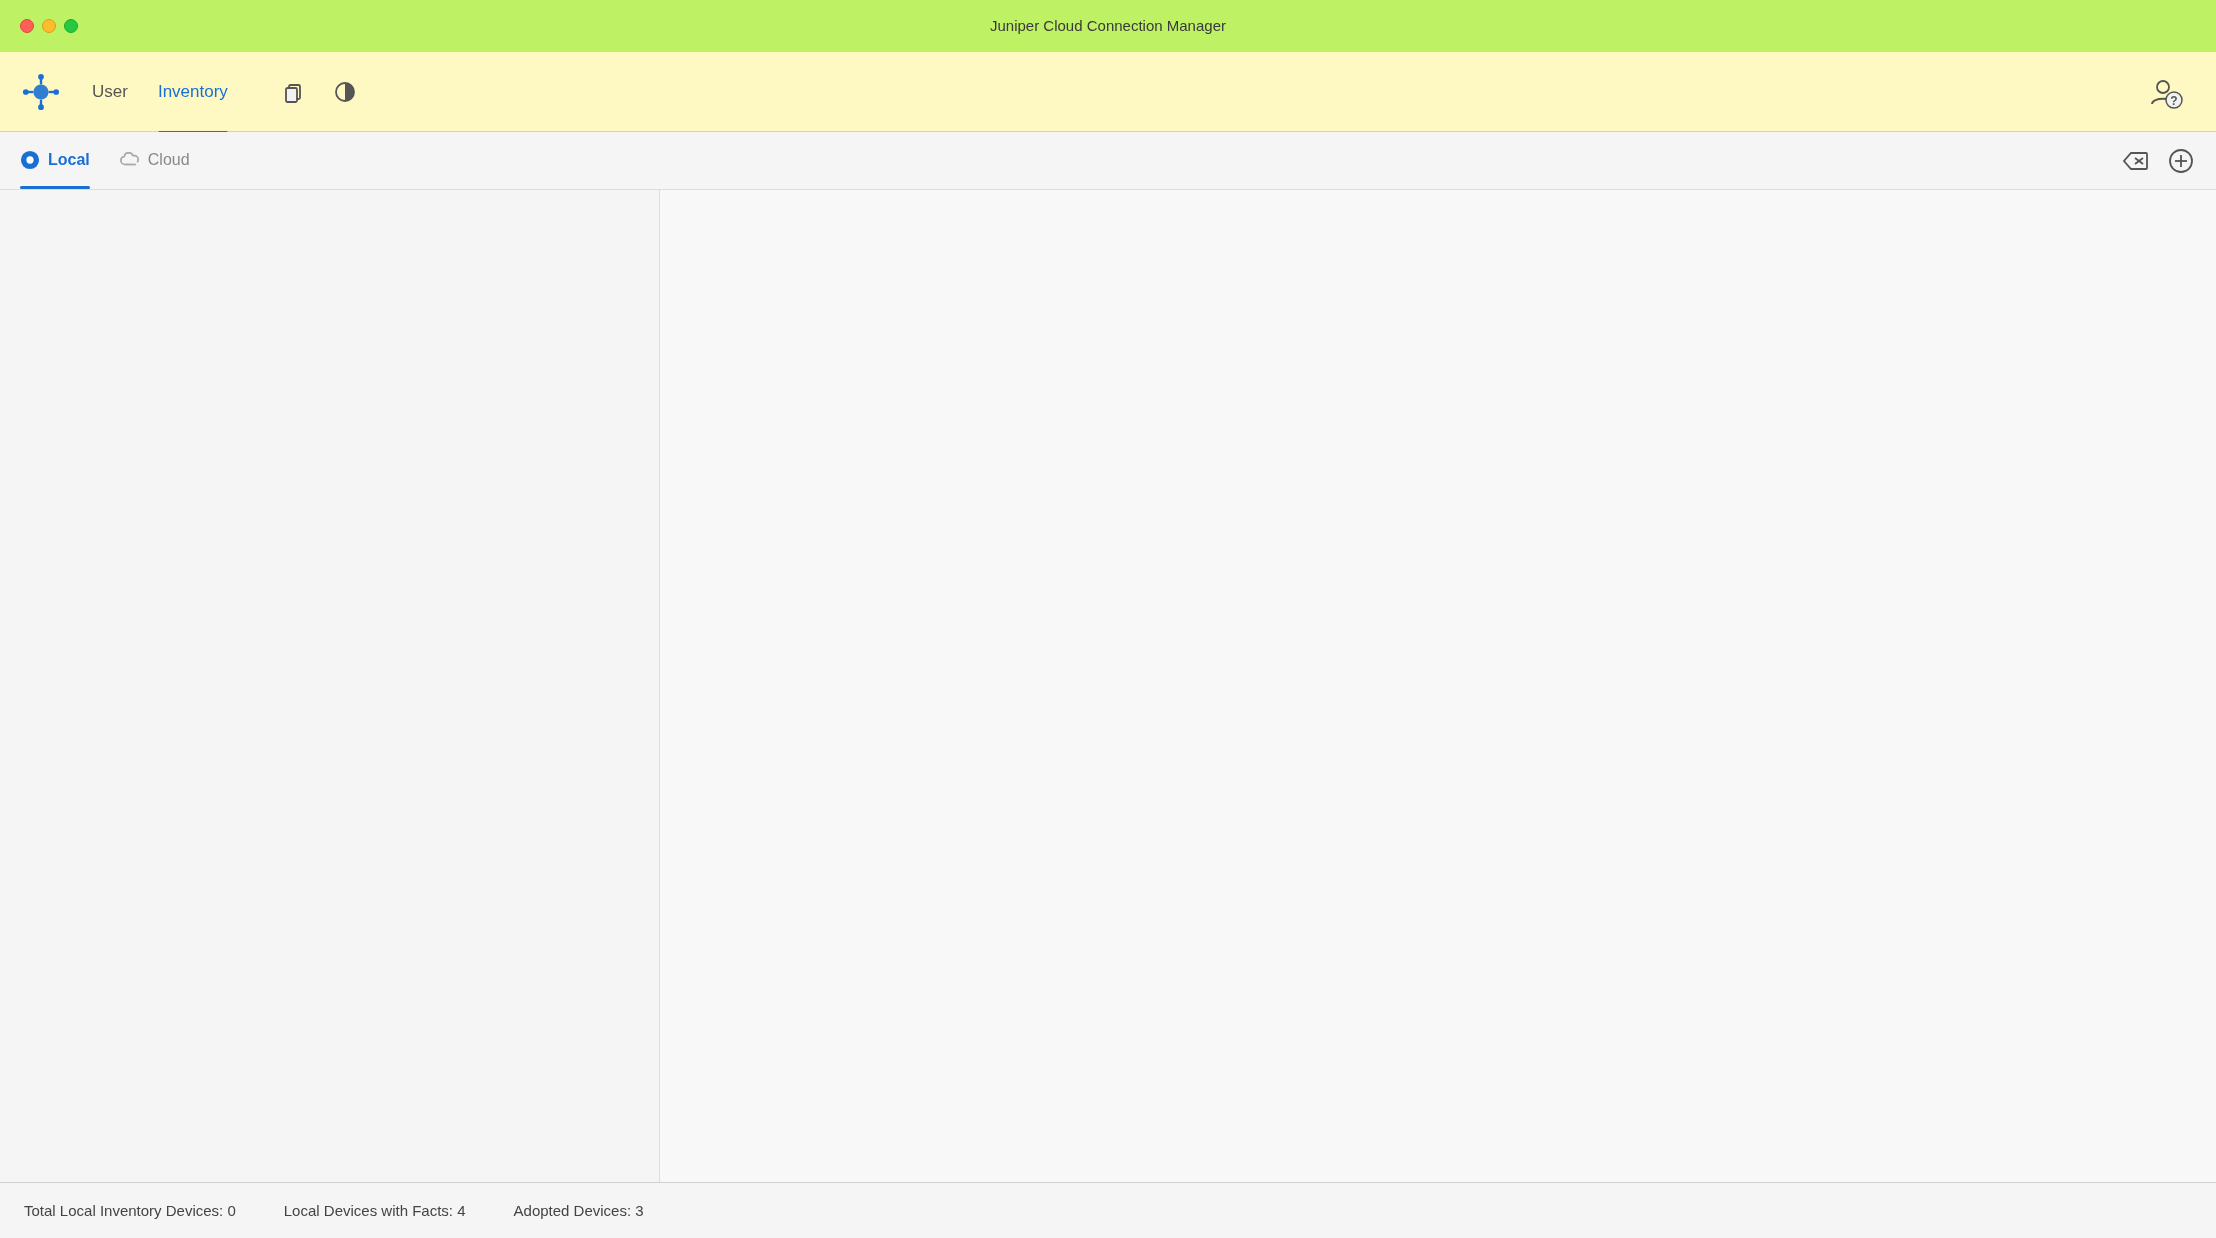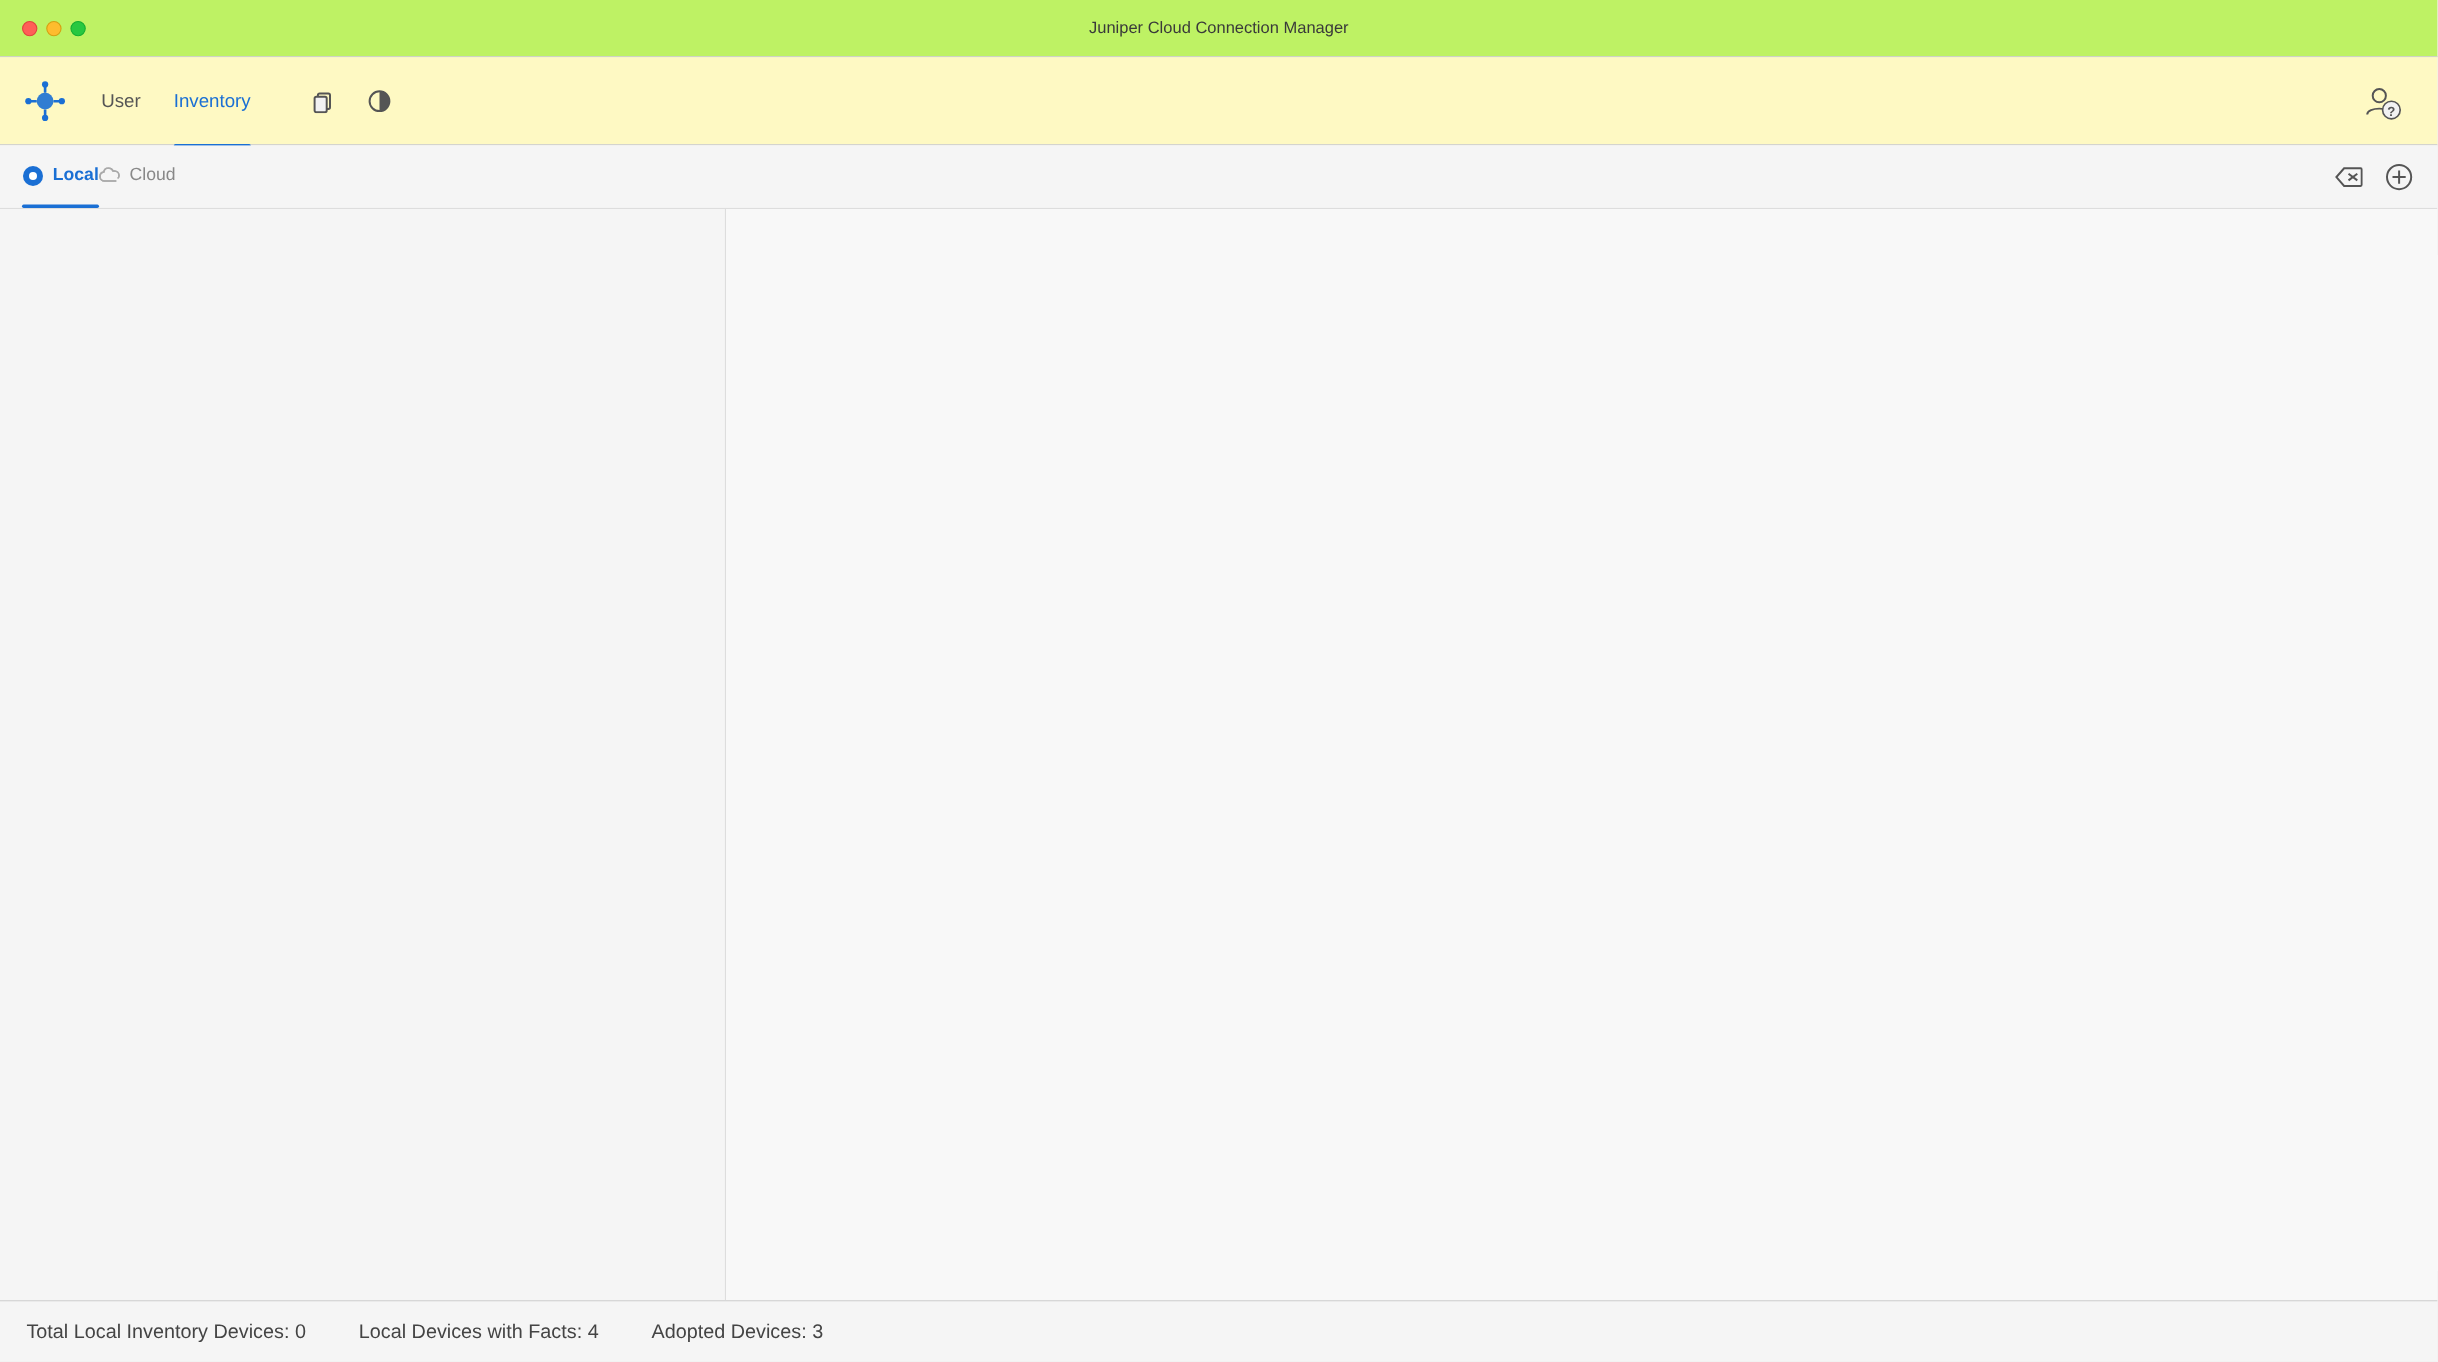--- a/index.html
+++ b/index.html
@@ -171,20 +171,21 @@
       align-items: center;
       padding: 0 20px;
       border-bottom: 1px solid #ddd;
       flex-shrink: 0;
       position: relative;
     }
 
     .sub-tab-list {
       display: flex;
       align-items: center;
+      gap: 30px;
       height: 100%;
     }
 
     .sub-tab {
       display: flex;
       align-items: center;
       gap: 8px;
       font-size: 16px;
       cursor: pointer;
       height: 100%;
@@ -264,21 +265,21 @@
       background: #f5f5f5;
       border-top: 1px solid #d0d0d0;
       display: flex;
       align-items: center;
       padding: 0 24px;
       gap: 48px;
       flex-shrink: 0;
     }
 
     .status-item {
-      font-size: 18px;
+      font-size: 15px;
       color: #444;
     }
   </style>
 </head>
 <body>
 
 <div class="title-bar">
   <div class="title-bar-controls">
     <span class="traffic-light close"></span>
     <span class="traffic-light minimize"></span>

